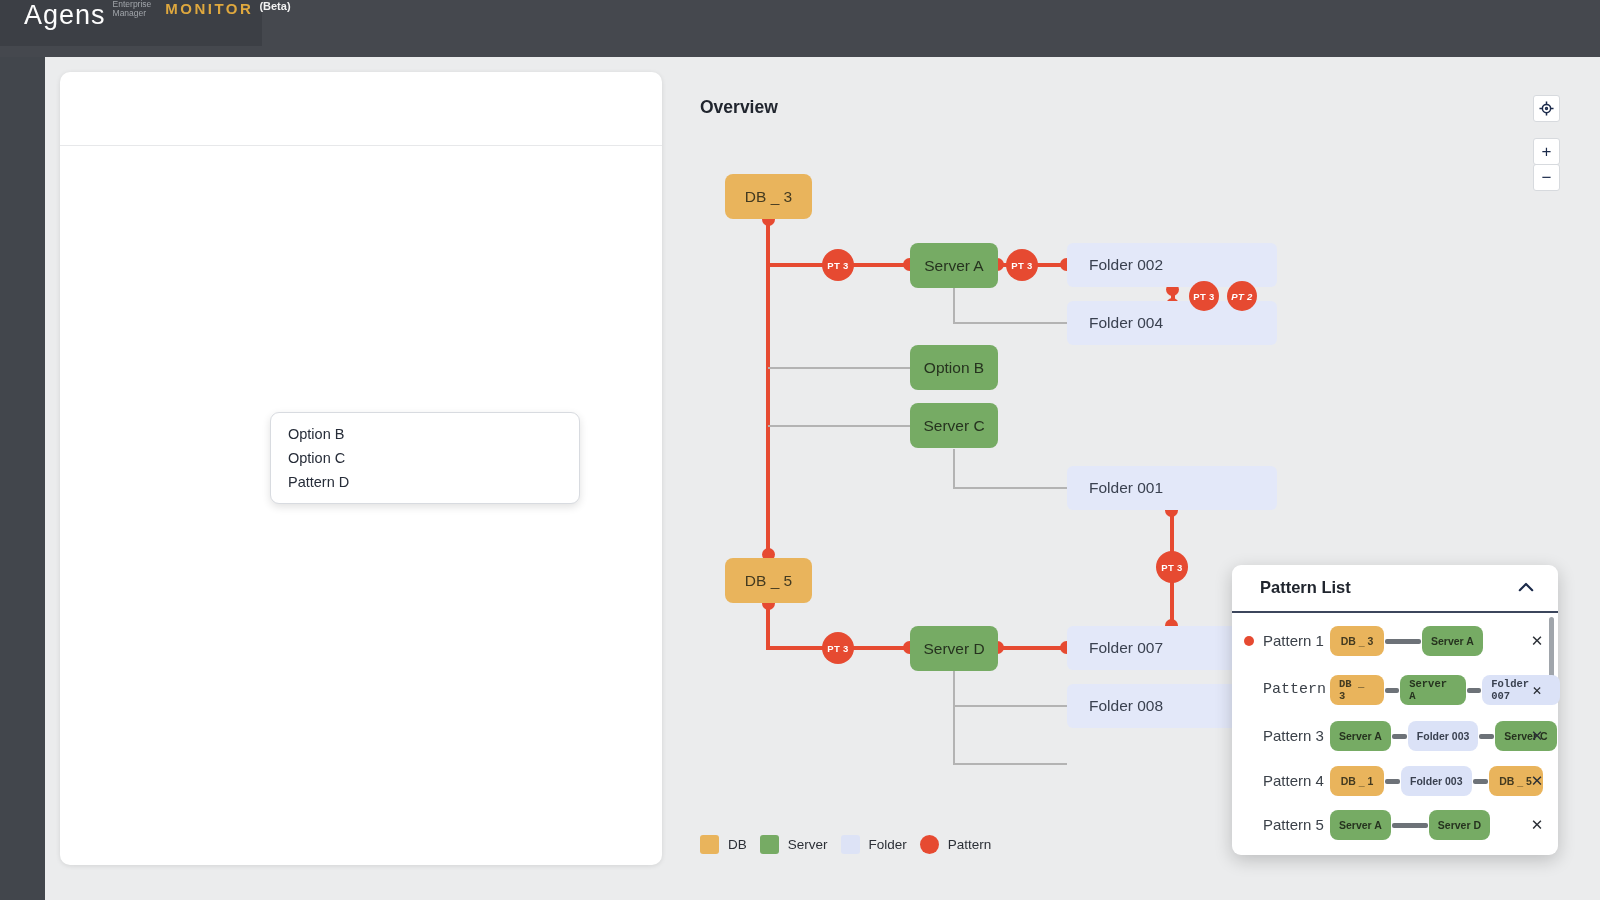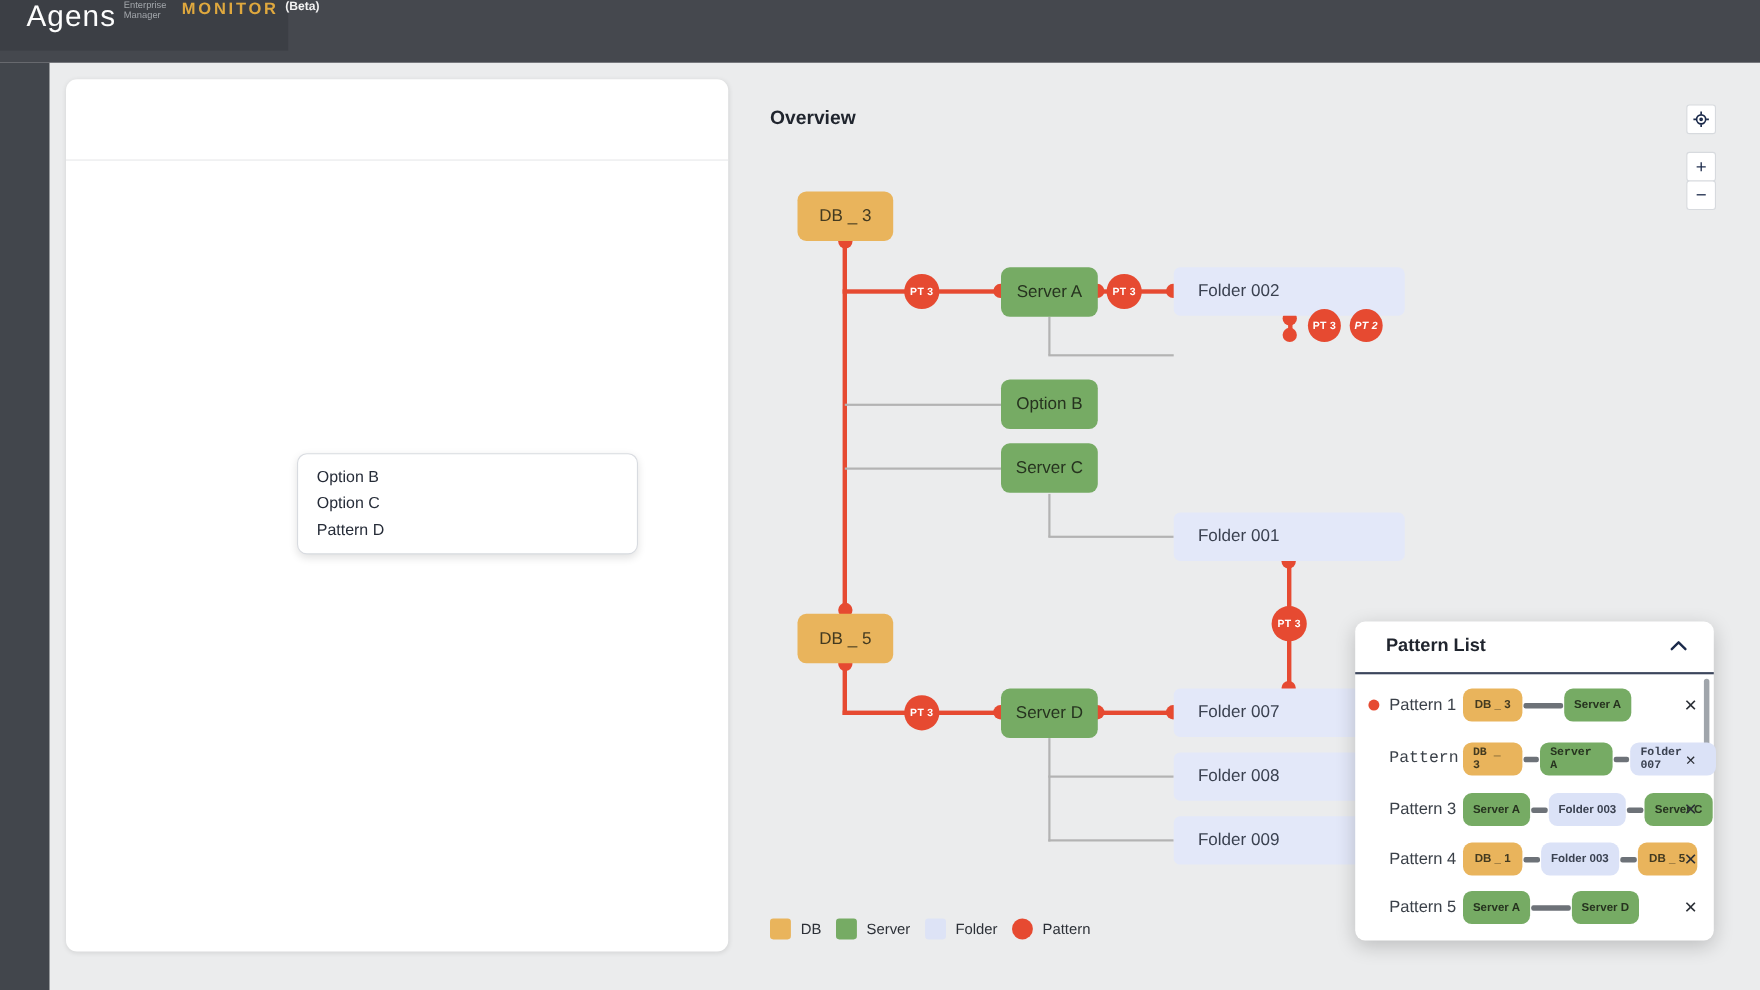--- a/index.html
+++ b/index.html
@@ -249,24 +249,24 @@
   <div class="pt" style="left:1156px; top:551px;">PT 3</div>
   <div class="pt" style="left:822px; top:632px;">PT 3</div>
 
   <div class="node node-db" style="left:725px; top:174px;">DB _ 3</div>
   <div class="node node-db" style="left:725px; top:558px;">DB _ 5</div>
   <div class="node node-server" style="left:910px; top:243px;">Server A</div>
   <div class="node node-server" style="left:910px; top:345px;">Option B</div>
   <div class="node node-server" style="left:910px; top:403px;">Server C</div>
   <div class="node node-server" style="left:910px; top:626px;">Server D</div>
   <div class="node node-folder" style="left:1067px; top:243px;">Folder 002</div>
+  <div class="node node-folder" style="left:1067px; top:301px;">Folder 004</div>
   <div class="node node-folder" style="left:1067px; top:466px;">Folder 001</div>
   <div class="node node-folder" style="left:1067px; top:626px;">Folder 007</div>
   <div class="node node-folder" style="left:1067px; top:684px;">Folder 008</div>
-  <div class="node node-folder" style="left:1067px; top:742px;">Folder 009</div>
 
   <div class="legend">
     <div class="item">
       <span class="sw db"></span>
       <span class="lbl">DB</span>
     </div>
     <div class="item">
       <span class="sw server"></span>
       <span class="lbl">Server</span>
     </div>

